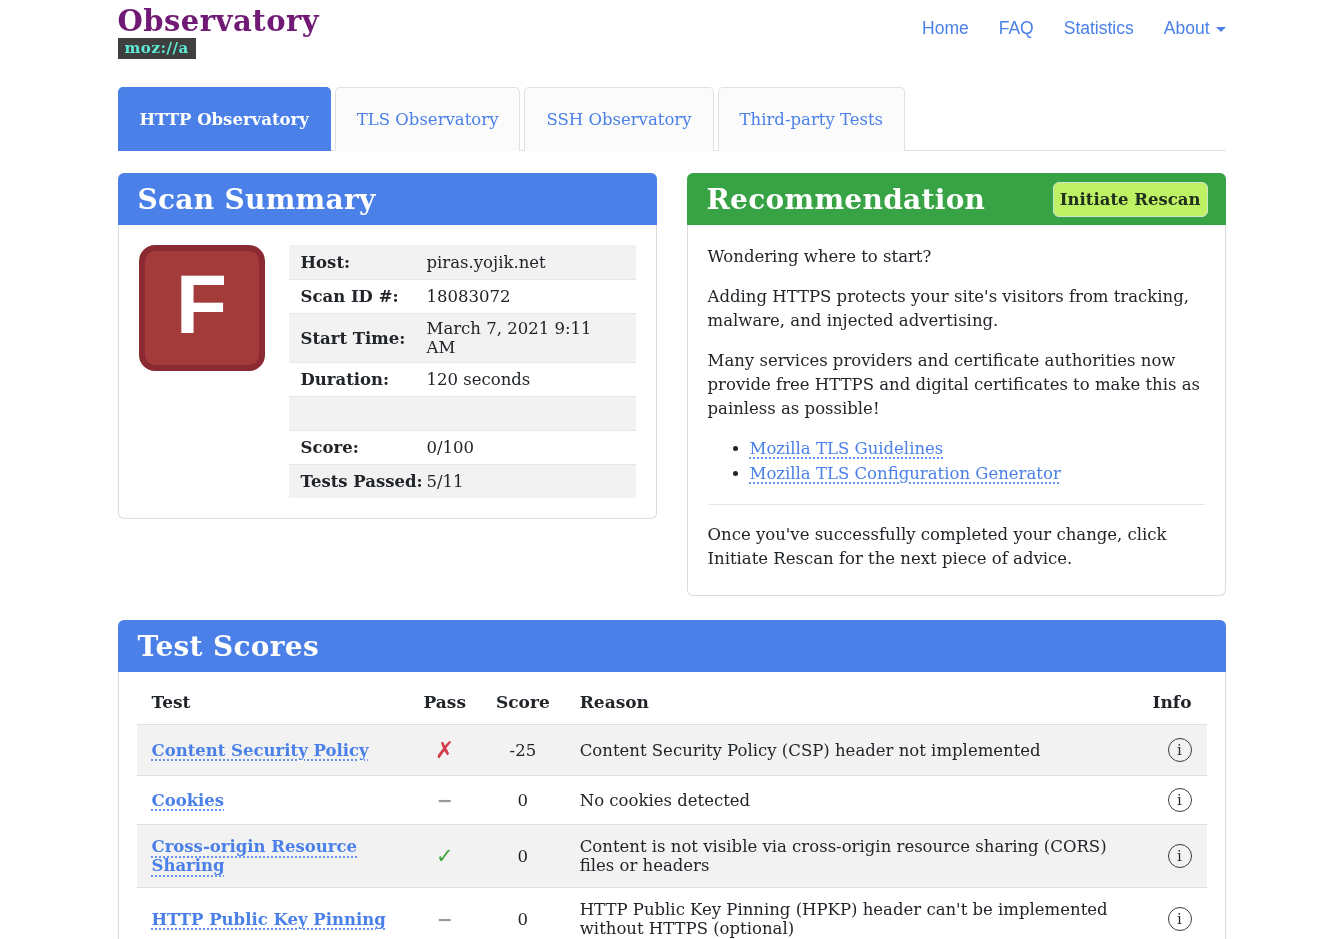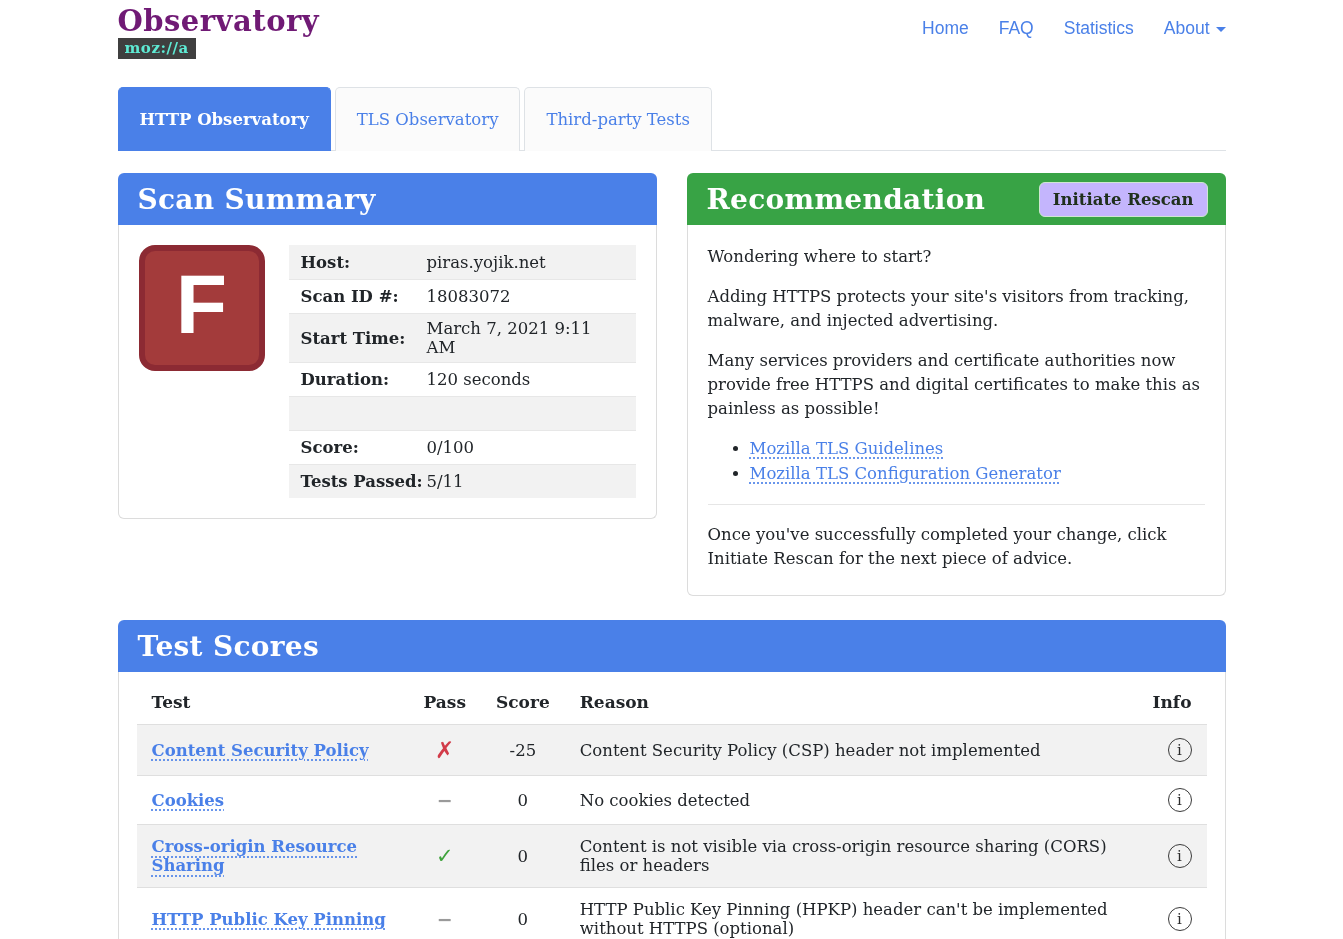--- a/index.html
+++ b/index.html
@@ -47,22 +47,22 @@
   .grade-letter{color:#fff;font-family:"Liberation Sans", sans-serif;font-weight:bold;font-size:84px;
     line-height:1;margin-top:-8px;}
   .summary-table{flex:1;font-size:16.5px;align-self:flex-start;width:100%;}
   .summary-row{display:flex;padding:5px 12px;min-height:34px;align-items:center;border-top:1px solid #e7e7e7;}
   .summary-row:first-child{border-top:none;}
   .summary-row.striped{background:var(--stripe);}
   .summary-label{font-weight:bold;width:126px;flex:0 0 126px;}
   .summary-value{flex:1;}
 
   
-  .rescan-btn{background:#c4b5fd;color:#20301c;border:1px solid #cfe6d1;border-radius:6px;
-    font-family:"DejaVu Serif", serif;font-weight:bold;font-size:16.5px;padding:7px 13px;cursor:pointer;}
+  .rescan-btn{background:#bef264;color:#20301c;border:1px solid #cfe6d1;border-radius:6px;
+    font-family:"DejaVu Serif", serif;font-weight:bold;font-size:16.5px;padding:7px 6px;cursor:pointer;}
   .rec-body p{font-size:16.5px;line-height:1.45;margin-bottom:16px;}
   .rec-body p:last-child{margin-bottom:4px;}
   .rec-links{margin:16px 0 16px 0;padding-left:42px;}
   .rec-links li{font-size:16.5px;line-height:1.5;}
   .rec-link{color:var(--link-blue);text-decoration:underline dotted;text-underline-offset:4px;cursor:pointer;}
   .rec-body hr{border:none;border-top:1px solid #e6e6e6;margin:18px 0;}
 
   
   .scores-body{padding:8px 18px 18px 18px;}
   .score-table{width:100%;border-collapse:collapse;font-size:16.5px;}
@@ -96,20 +96,21 @@
         <a class="nav-link">Home</a>
         <a class="nav-link">FAQ</a>
         <a class="nav-link">Statistics</a>
         <a class="nav-link">About<span class="caret"></span></a>
       </nav>
   </header>
 
   <div class="tabs">
       <div class="tab active">HTTP Observatory</div>
       <div class="tab">TLS Observatory</div>
+      <div class="tab">SSH Observatory</div>
       <div class="tab">Third-party Tests</div>
     </div>
 
   <div class="cards-row">
 
     <section class="card">
       <div class="card-header blue">
         <span>Scan Summary</span>
       </div>
       <div class="card-body scan-body">

